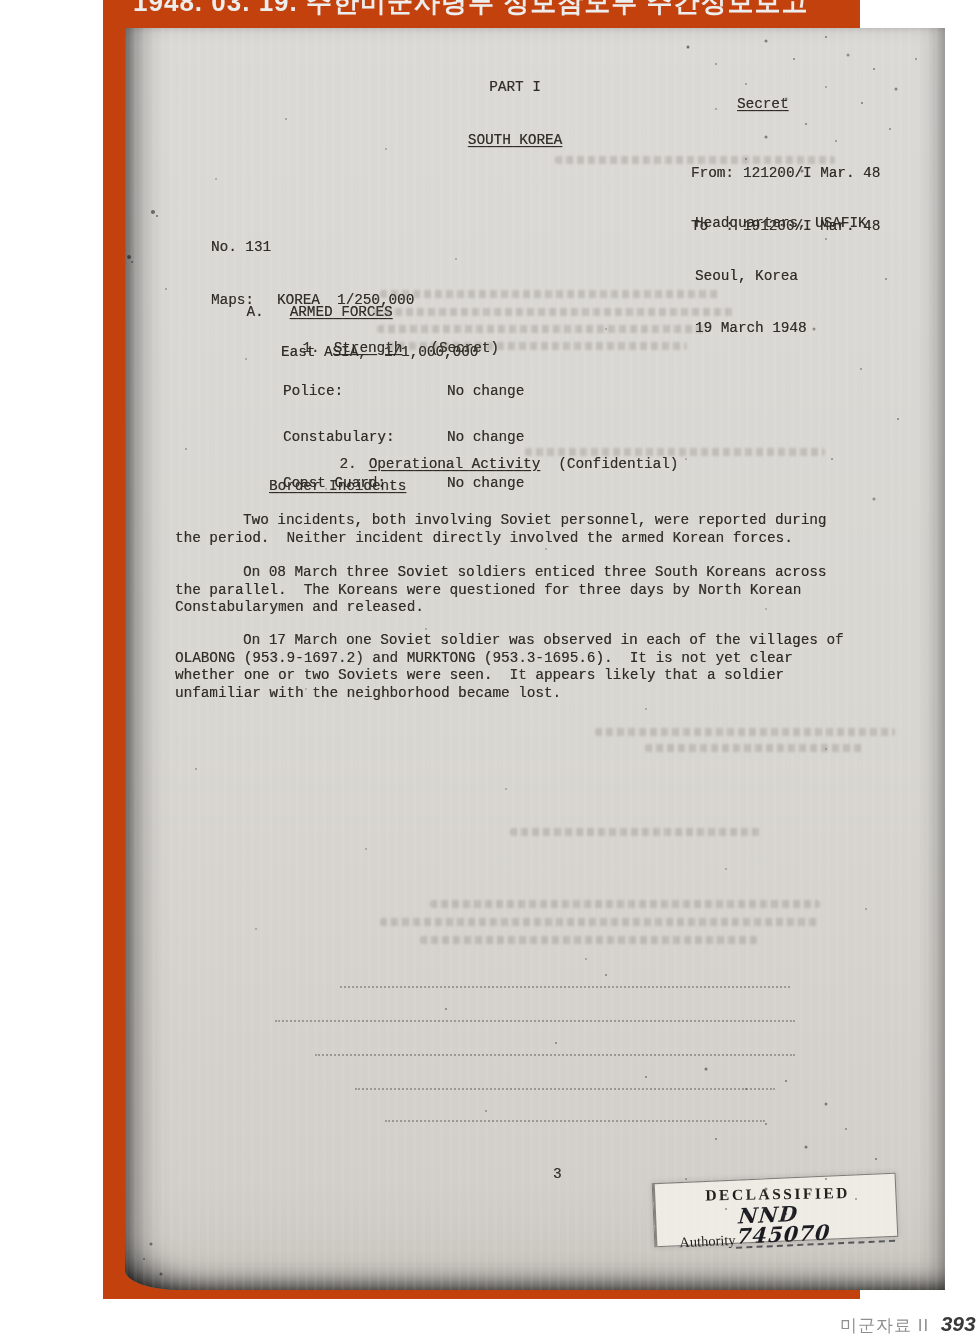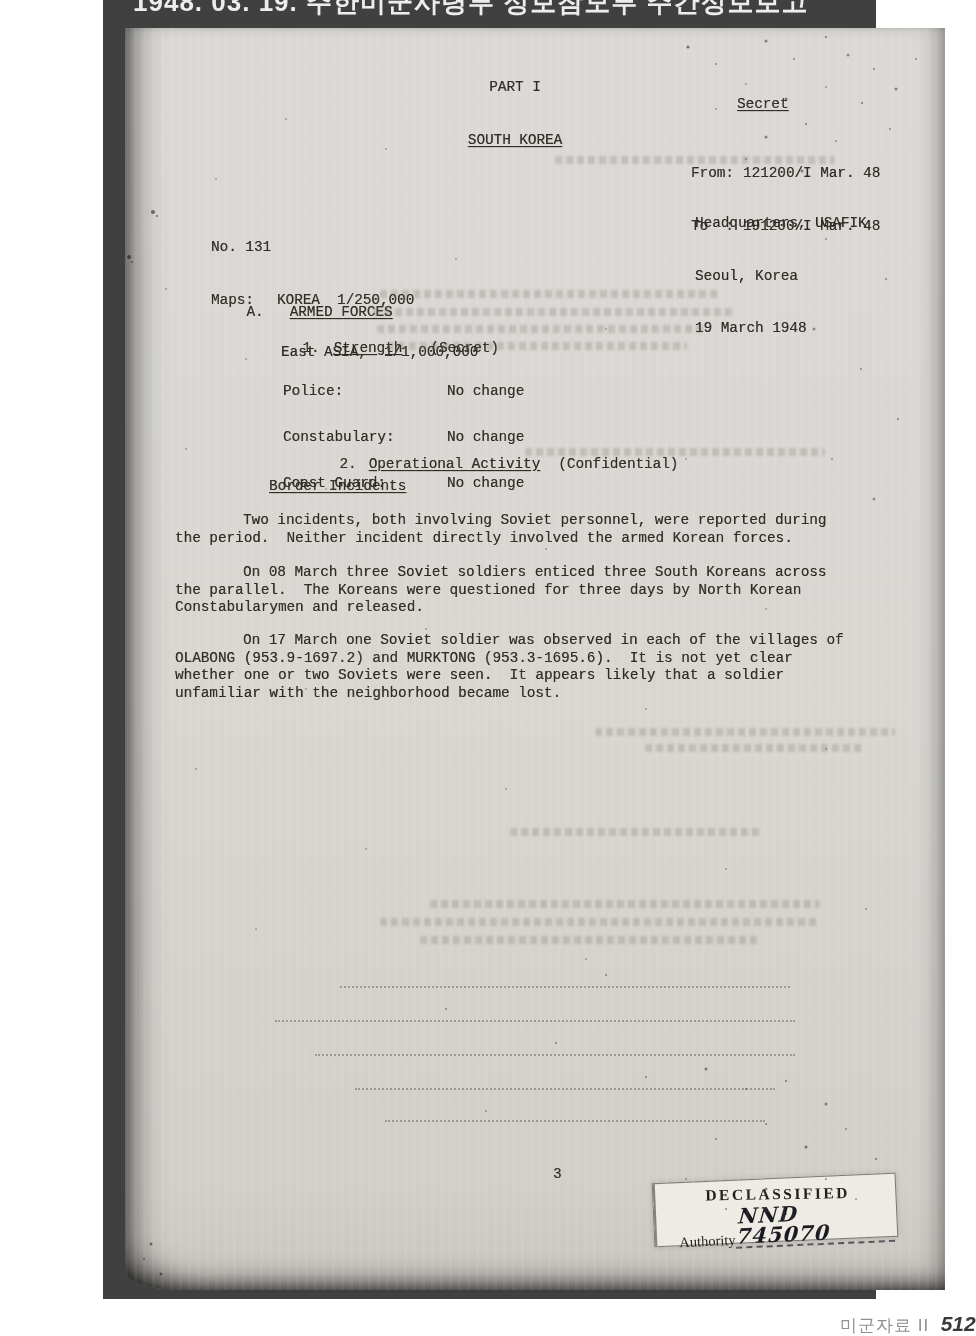--- a/index.html
+++ b/index.html
@@ -4,22 +4,21 @@
 <style>
   html,body{margin:0;padding:0;}
   body{
     width:976px;height:1336px;position:relative;overflow:hidden;
     background:#ffffff;
     font-family:"Liberation Sans",sans-serif;
   }
   
   .scan{
     position:absolute;left:103px;top:0;width:757px;height:1299px;
-    background:#404040;
-    padding-left:16px;
+    background:#c2410c;
   }
   .banner-title{
     position:absolute;left:30px;top:-15px;
     color:#ededed;font-weight:bold;font-size:26px;letter-spacing:1px;
     white-space:nowrap;
     font-family:"Liberation Sans",sans-serif;
   }
   
   .paper{
     position:absolute;left:22px;top:28px;width:820px;height:1262px;
@@ -239,14 +238,14 @@
       35px 1245px 0 .5px rgba(25,22,20,.55), 320px 980px 0 0 rgba(25,22,20,.45),
       430px 1014px 0 0 rgba(25,22,20,.45), 520px 1048px 0 0 rgba(25,22,20,.45),
       360px 1082px 0 0 rgba(25,22,20,.4), 480px 946px 0 0 rgba(25,22,20,.45);">
     </div>
 
   </div>
 </div>
 
 <div class="caption">
   <span class="series">미군자료 II</span>
-  <span class="num">512</span>
+  <span class="num">393</span>
 </div>
 
 </body></html>

